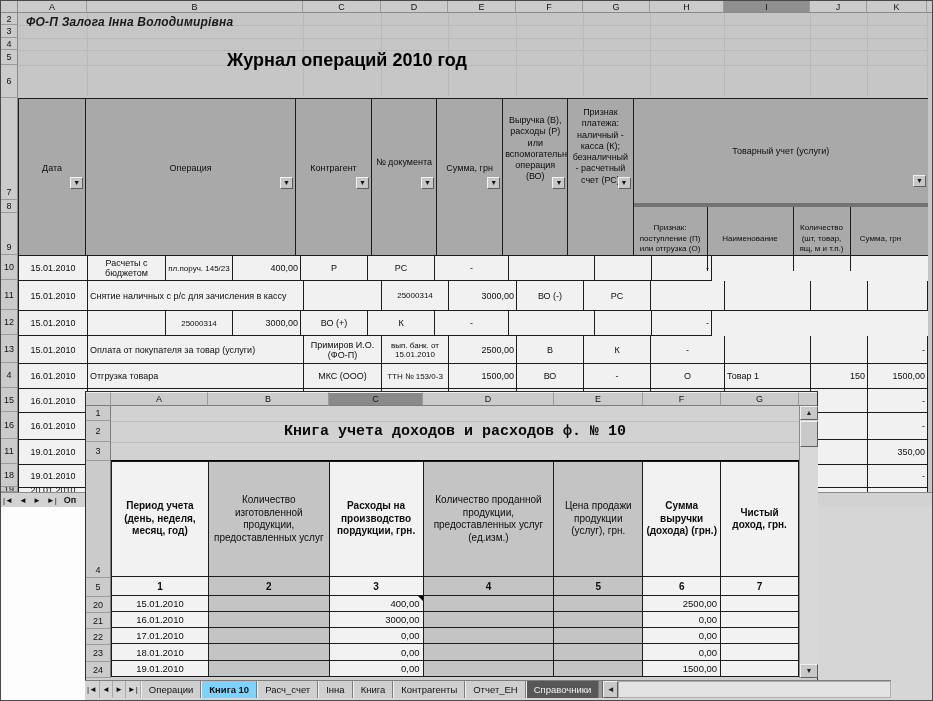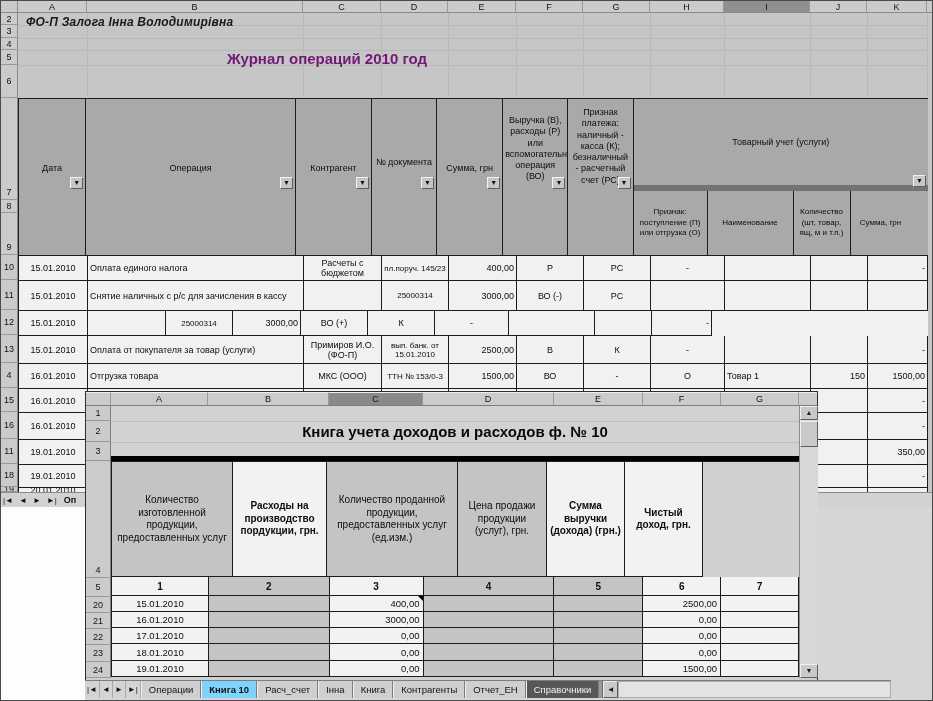--- a/index.html
+++ b/index.html
@@ -14,30 +14,30 @@
   .colstrip { position:absolute; left:18px; top:0; height:13px; display:flex; }
   .ch { height:13px; background:#cbcbcb; border-right:1px solid #9a9a9a; border-bottom:1px solid #8a8a8a; border-top:1px solid #efefef; font-size:9px; color:#111; text-align:center; line-height:12px; }
   .ch.sel { background:#8f8f8f; border-top:1px solid #6f6f6f; }
   .rowstrip { position:absolute; left:0; top:13px; width:18px; }
   .rh { width:18px; background:#cbcbcb; border-right:1px solid #8a8a8a; border-bottom:1px solid #9a9a9a; border-left:1px solid #efefef; font-size:9px; color:#111; display:flex; align-items:center; justify-content:center; overflow:hidden; }
   .rh.bot { align-items:flex-end; padding-bottom:2px; }
   .gridv { position:absolute; top:13px; width:1px; height:83px; background:#b9b9b9; }
   .gridh { position:absolute; left:18px; width:909px; height:1px; background:#b9b9b9; }
 
   .owner { position:absolute; left:26px; top:15px; font-size:12px; font-weight:bold; font-style:italic; color:#1a1a1a; letter-spacing:0.2px; }
-  .sheettitle { position:absolute; left:227px; top:50px; font-size:15px; font-weight:bold; color:#701a75; }
+  .sheettitle { position:absolute; left:227px; top:50px; font-size:18px; font-weight:bold; color:#000000; }
 
   .bgtable { position:absolute; left:18px; top:98px; width:910px; border-left:1px solid #1c1c1c; border-top:1px solid #1c1c1c; }
   .hband { position:relative; display:flex; height:157px; background:#a9a9a9; border-bottom:1px solid #1c1c1c; }
   .hc { position:relative; height:100%; border-right:1px solid #1c1c1c; font-size:9px; color:#0d0d0d; text-align:center; overflow:hidden; }
   .hlab { position:absolute; left:0; right:0; top:64px; }
   .hlab2 { position:absolute; left:2px; right:2px; top:16px; line-height:1.25; }
   .dd { position:absolute; top:78px; right:2px; width:13px; height:12px; background:#c6c6c6; border:1px solid; border-color:#f2f2f2 #5f5f5f #5f5f5f #f2f2f2; font-size:7px; line-height:10px; text-align:center; color:#111; }
   .grp { position:relative; width:303px; height:100%; }
-  .grptop { position:relative; height:92px; border-bottom:6px solid #737373; font-size:9px; color:#0d0d0d; display:flex; align-items:center; justify-content:center; }
+  .grptop { position:relative; height:108px; border-bottom:4px solid #737373; font-size:9px; color:#0d0d0d; display:flex; align-items:center; justify-content:center; }
   .grpbot { display:flex; height:64px; }
   .sub { border-right:1px solid #1c1c1c; font-size:8px; line-height:1.3; color:#0d0d0d; display:flex; align-items:center; justify-content:center; text-align:center; padding:1px; overflow:hidden; }
   .sub:last-child { border-right:none; }
   .grp .hcK { border-right:none; }
 
   .brow { display:flex; background:#f1f1f1; }
   .bc { border-right:1px solid #1c1c1c; border-bottom:1px solid #1c1c1c; font-size:9px; color:#0d0d0d; overflow:hidden; padding:1px 2px; display:flex; align-items:center; }
   .tl { justify-content:flex-start; text-align:left; }
   .tc { justify-content:center; text-align:center; }
   .tr { justify-content:flex-end; text-align:right; }
@@ -54,21 +54,21 @@
   .ovwin { position:absolute; left:85px; top:391px; width:733px; height:306px; background:#d0d0d0; border:1px solid #2e2e2e; z-index:10; }
   .ovcolstrip { display:flex; height:14px; }
   .oh { height:14px; background:#cbcbcb; border-right:1px solid #9a9a9a; border-bottom:1px solid #7d7d7d; border-top:1px solid #efefef; font-size:9px; color:#111; text-align:center; line-height:13px; }
   .oh.sel { background:#8a8a8a; }
   .o-rh{width:25px}.o-a{width:97px}.o-b{width:121px}.o-c{width:94px}.o-d{width:131px}.o-e{width:89px}.o-f{width:78px}.o-g{width:78px}.o-sb{width:18px;border-right:none}
   .ovbody { display:flex; height:272px; }
   .ovrowstrip { width:25px; }
   .orh { width:25px; background:#cbcbcb; border-right:1px solid #7d7d7d; border-bottom:1px solid #9a9a9a; font-size:9px; color:#111; display:flex; align-items:center; justify-content:center; overflow:hidden; }
   .orh.bot { align-items:flex-end; padding-bottom:2px; }
   .ovgrid { width:688px; }
-  .ovtop { position:relative; height:55px; background:#d2d2d2; border-bottom:5px solid #000000; }
+  .ovtop { position:relative; height:55px; background:#d2d2d2; border-bottom:1px solid #000000;font-family:Liberation Mono, monospace; }
   .ovtitle { position:absolute; left:0; right:0; top:17px; text-align:center; font-size:15px; font-weight:bold; color:#0a0a0a; }
   .ovline { position:absolute; left:0; right:0; height:1px; background:#bdbdbd; }
   .ovhband { display:flex; height:116px; border-top:1px solid #1c1c1c; border-left:1px solid #1c1c1c; }
   .ohc { border-right:1px solid #1c1c1c; border-bottom:1px solid #1c1c1c; font-size:10px; line-height:1.25; color:#0d0d0d; display:flex; align-items:center; justify-content:center; text-align:center; padding:2px; overflow:hidden; }
   .cellw { background:#f2f2f2; } .cellg { background:#c4c4c4; }
   .bold { font-weight:bold; }
   .ovnums { display:flex; height:19px; border-left:1px solid #1c1c1c; }
   .onc { border-right:1px solid #1c1c1c; border-bottom:1px solid #1c1c1c; font-size:10px; font-weight:bold; color:#0d0d0d; display:flex; align-items:center; justify-content:center; }
   .orow { display:flex; border-left:1px solid #1c1c1c; }
   .oc { position:relative; border-right:1px solid #1c1c1c; border-bottom:1px solid #1c1c1c; font-size:9.5px; color:#0d0d0d; overflow:hidden; padding:0 3px; display:flex; align-items:center; }
@@ -186,21 +186,20 @@
             <div class="sub w-h">Признак: поступление (П) или отгрузка (О)</div>
             <div class="sub w-i">Наименование</div>
             <div class="sub w-j">Количество (шт, товар, ящ, м и т.п.)</div>
             <div class="sub w-k hcK">Сумма, грн</div>
           </div>
         </div>
       </div>
 
       <div class="brow" style="height:25px">
           <div class="bc w-a tc">15.01.2010</div>
-          <div class="bc w-b tl">Оплата единого налога</div>
           <div class="bc w-c tc">Расчеты с бюджетом</div>
           <div class="bc w-d tc doc">пл.поруч. 145/23</div>
           <div class="bc w-e tr">400,00</div>
           <div class="bc w-f tc">Р</div>
           <div class="bc w-g tc">РС</div>
           <div class="bc w-h tc">-</div>
           <div class="bc w-i tl"></div>
           <div class="bc w-j tr"></div>
           <div class="bc w-k tr">-</div>
         </div>
@@ -360,20 +359,21 @@
         <div class="orh" style="height:16px">24</div>
       </div>
 
       <div class="ovgrid">
         <div class="ovtop">
           <div class="ovline" style="top:15px"></div>
           <div class="ovline" style="top:36px"></div>
           <div class="ovtitle">Книга учета доходов и расходов ф. № 10</div>
         </div>
         <div class="ovhband">
+          <div class="ohc o-a cellw bold">Период учета (день, неделя, месяц, год)</div>
           <div class="ohc o-b cellg">Количество изготовленной продукции, предоставленных услуг</div>
           <div class="ohc o-c cellw bold">Расходы на производство пордукции, грн.</div>
           <div class="ohc o-d cellg">Количество проданной продукции, предоставленных услуг (ед.изм.)</div>
           <div class="ohc o-e cellg">Цена продажи продукции (услуг), грн.</div>
           <div class="ohc o-f cellw bold">Сумма выручки (дохода) (грн.)</div>
           <div class="ohc o-g cellw bold">Чистый доход, грн.</div>
         </div>
         <div class="ovnums">
           <div class="onc o-a cellw">1</div>
           <div class="onc o-b cellg">2</div>

